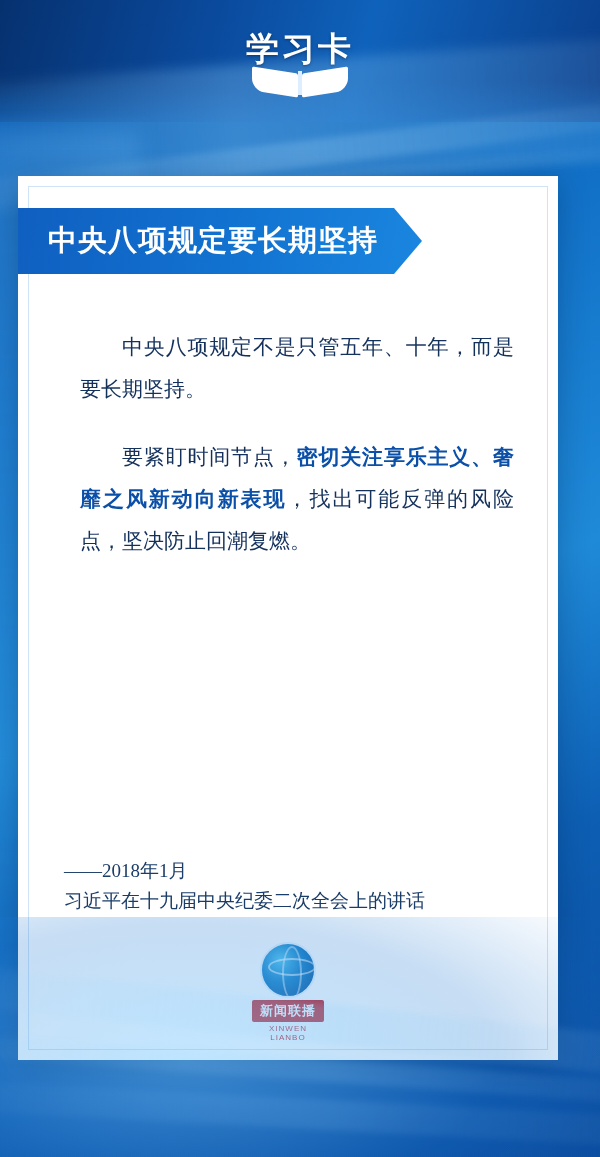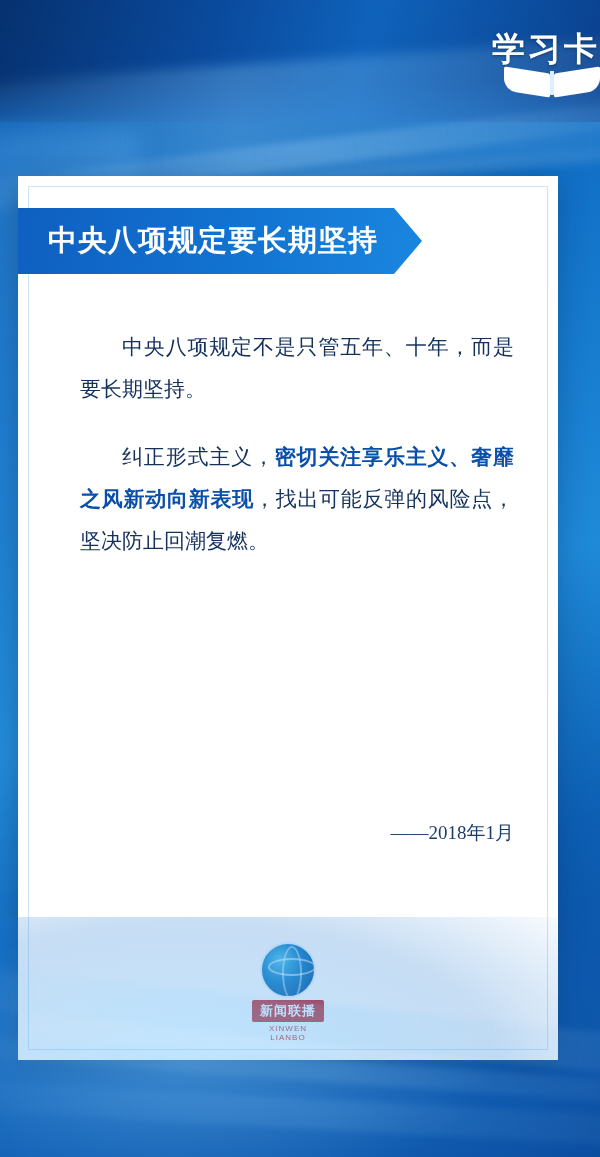--- a/index.html
+++ b/index.html
@@ -42,21 +42,21 @@
     background: linear-gradient(90deg, rgba(255,255,255,0) 0%, rgba(150,215,255,0.30) 40%, rgba(255,255,255,0.05) 100%);
     transform: rotate(-4deg);
     filter: blur(6px);
   }
 
   .logo {
     position: absolute;
     left: 0; right: 0; top: 26px;
     height: 76px;
     display: flex;
-    align-items: flex-end;
+    align-items: center;
     justify-content: center;
     flex-direction: column;
   }
   .logo-text {
     color: #ffffff;
     font-size: 33px;
     font-weight: bold;
     letter-spacing: 3px;
     font-family: "Liberation Serif", serif;
     text-shadow: 0 1px 3px rgba(0,0,0,0.35);
@@ -174,22 +174,21 @@
   }
   p.para .hl {
     color: #0a4fa8;
     font-weight: bold;
   }
 
   .attrib {
     position: absolute;
     left: 46px;
     right: 44px;
-    top: 642px;
-    text-align: right;
+    top: 680px;
     color: #1a3c68;
     font-family: "Liberation Serif", serif;
   }
   .attrib .line1 { font-size: 19px; line-height: 30px; }
   .attrib .line2 { font-size: 19px; line-height: 30px; }
 
   
   .badge {
     position: absolute;
     left: 50%;
@@ -269,26 +268,27 @@
 
     <div class="ribbon">
       <div class="ribbon-title">中央八项规定要长期坚持</div>
     </div>
 
     <div class="body">
       <p class="para">
         <span class="seg">中央八项规定不是只管五年、十年，而是要长期坚持。</span>
       </p>
       <p class="para">
-        <span class="seg">纠正形式主义，</span><span class="hl">密切关注享乐主义、奢靡之风新动向新表现</span><span class="seg">，找出可能反弹的风险点，坚决防止回潮复燃。</span>
+        <span class="seg">要紧盯时间节点，</span><span class="hl">密切关注享乐主义、奢靡之风新动向新表现</span><span class="seg">，找出可能反弹的风险点，坚决防止回潮复燃。</span>
       </p>
     </div>
 
     <div class="attrib">
       <div class="line1">——2018年1月</div>
+      <div class="line2">习近平在十九届中央纪委二次全会上的讲话</div>
     </div>
 
     <div class="badge">
       <div class="badge-globe"></div>
       <div class="badge-label">新闻联播</div>
       <div class="badge-sub">XINWEN LIANBO</div>
     </div>
   </div>
 
   <div class="ray r3"></div>

